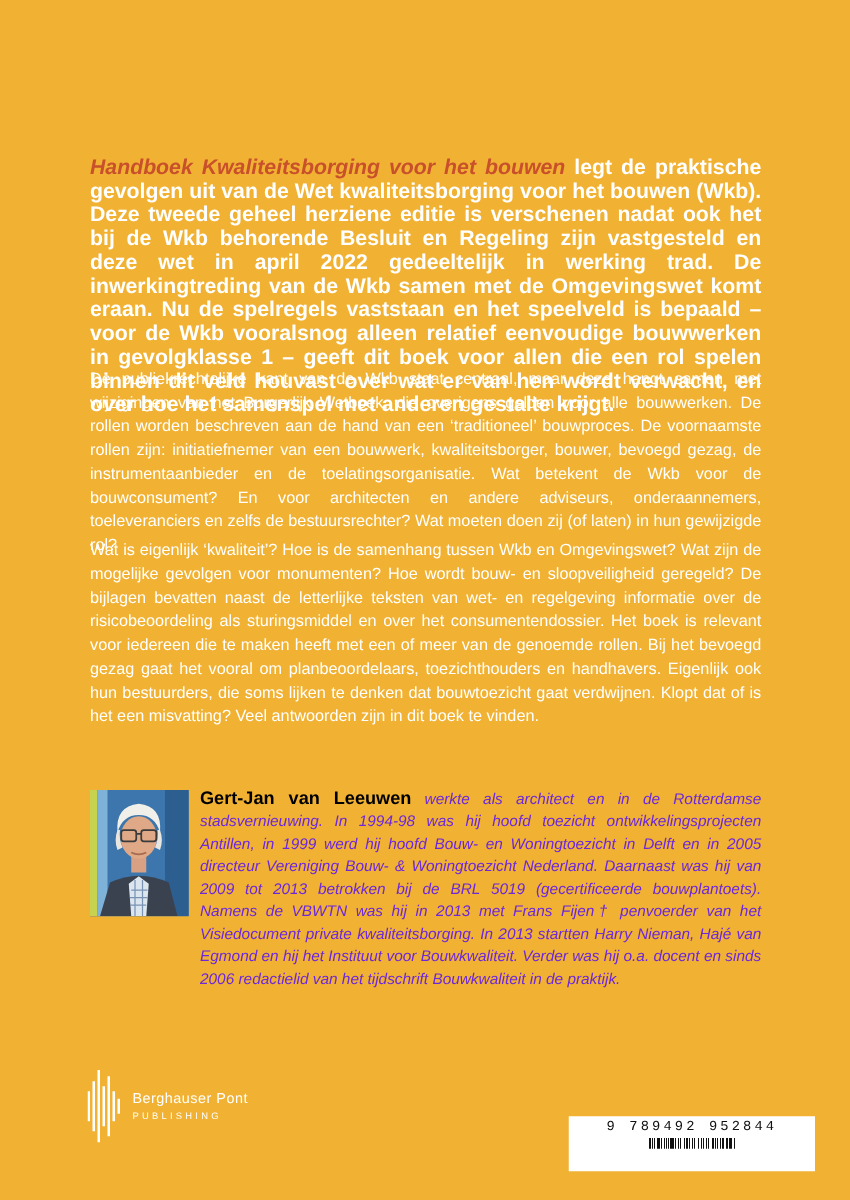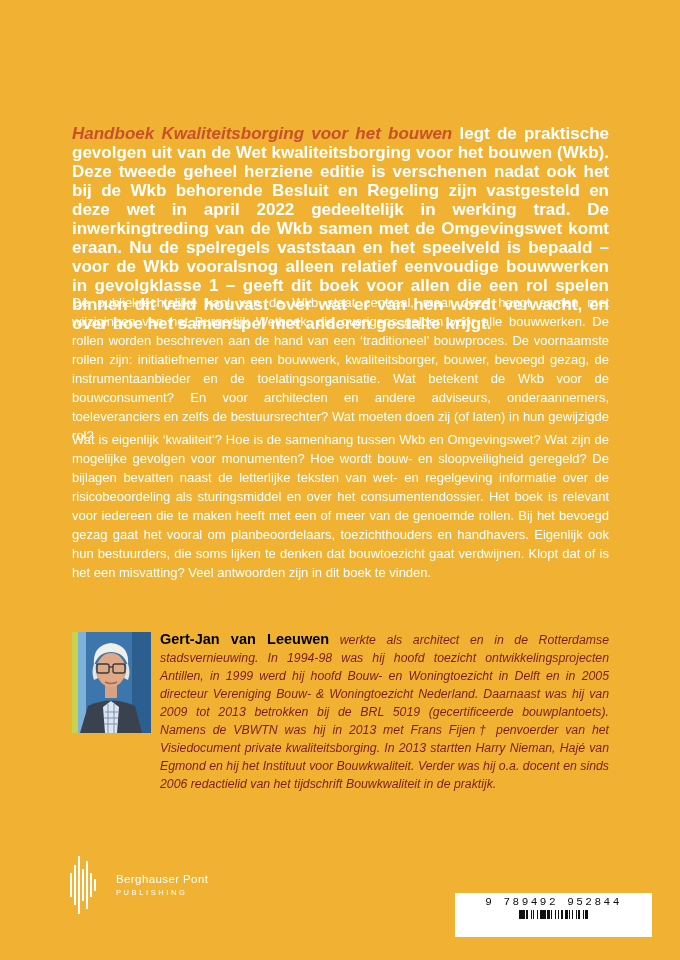--- a/index.html
+++ b/index.html
@@ -32,25 +32,25 @@
     background:#3C76AC;
   }
   .author-text {
     position:absolute; left:88px; top:0; width:449px;
     text-align:justify;
     font-size:12.3px; line-height:18px;
   }
   .author-name {
     color:#000000; font-weight:bold; font-style:normal; font-size:14.5px;
   }
-  .author-bio { font-style:italic; color:#7f1d1d; }
+  .author-bio { font-style:italic; color:#6d28d9; }
 
   .publisher {
     position:absolute; left:70px; top:856px;
-    display:flex; align-items:center; gap:20px;
+    display:flex; align-items:center; gap:10px;
   }
   .publisher-logo { display:block; }
   .publisher-text { display:flex; flex-direction:column; gap:3px; }
   .publisher-name { font-size:11.5px; letter-spacing:0.4px; color:#ffffff; }
   .publisher-tagline { font-size:7.5px; letter-spacing:2.6px; color:#ffffff; }
 
   .barcode-box {
     position:absolute; left:455px; top:893px;
     width:197px; height:44px;
     background:#ffffff;

